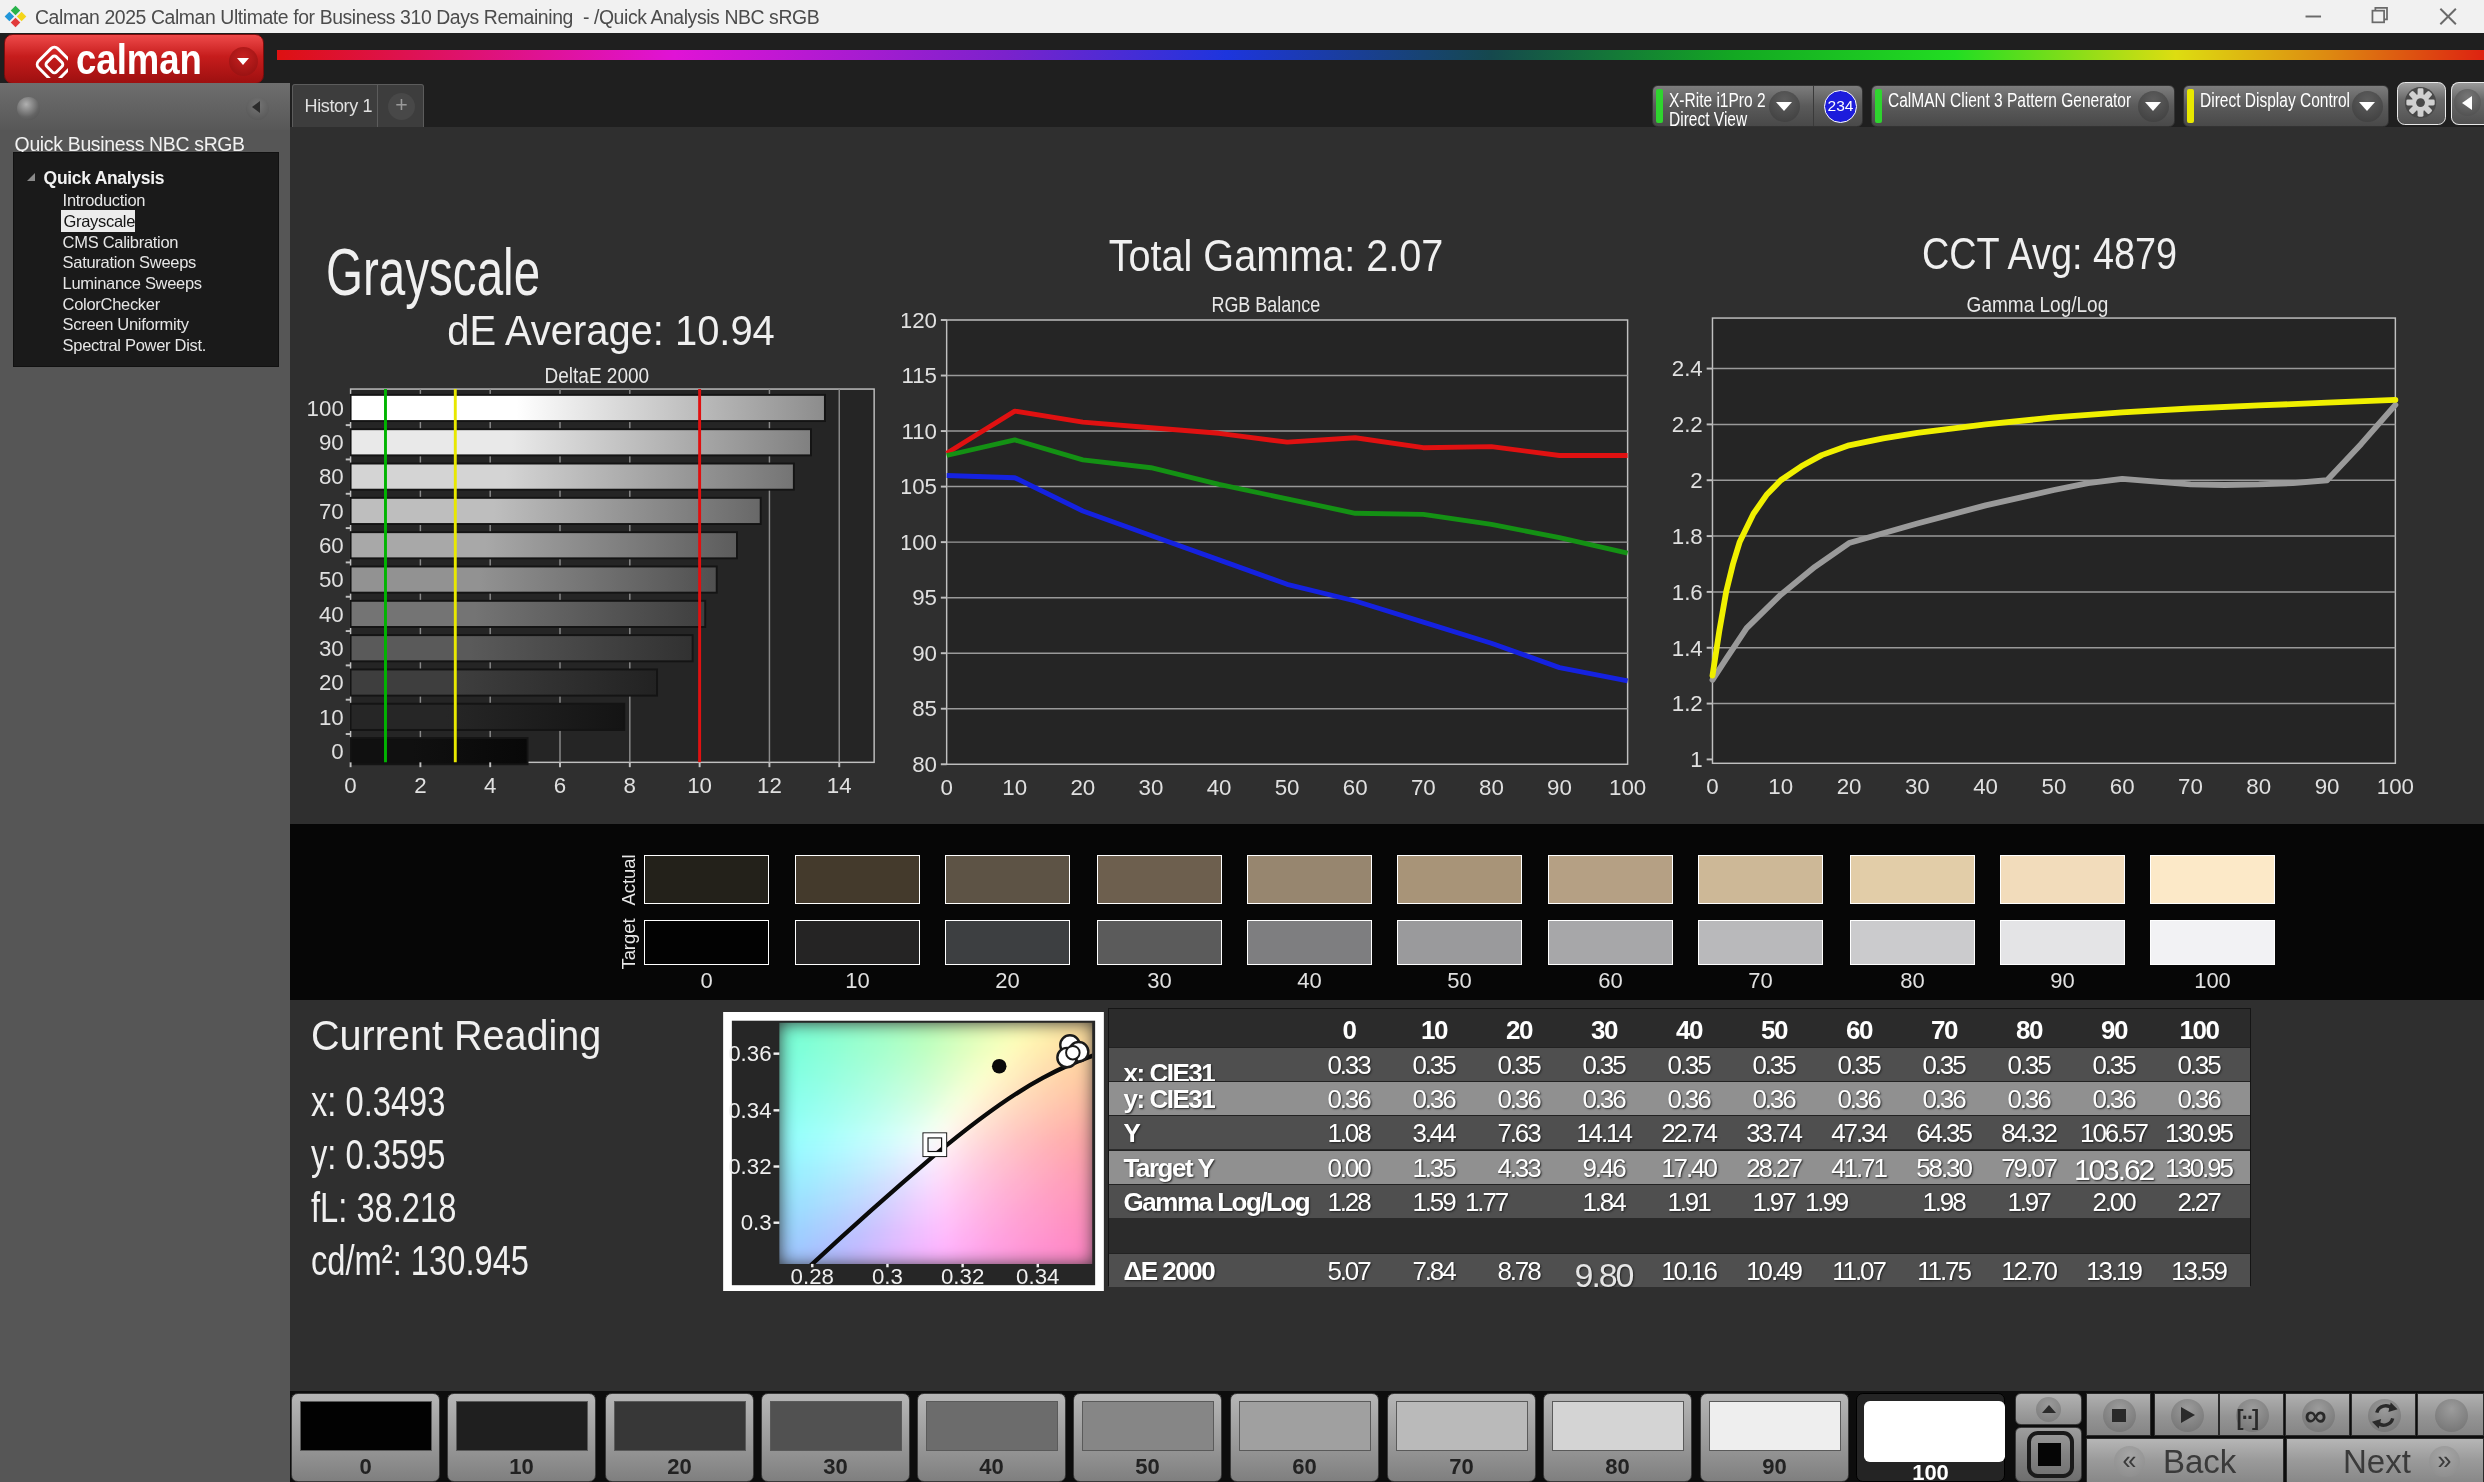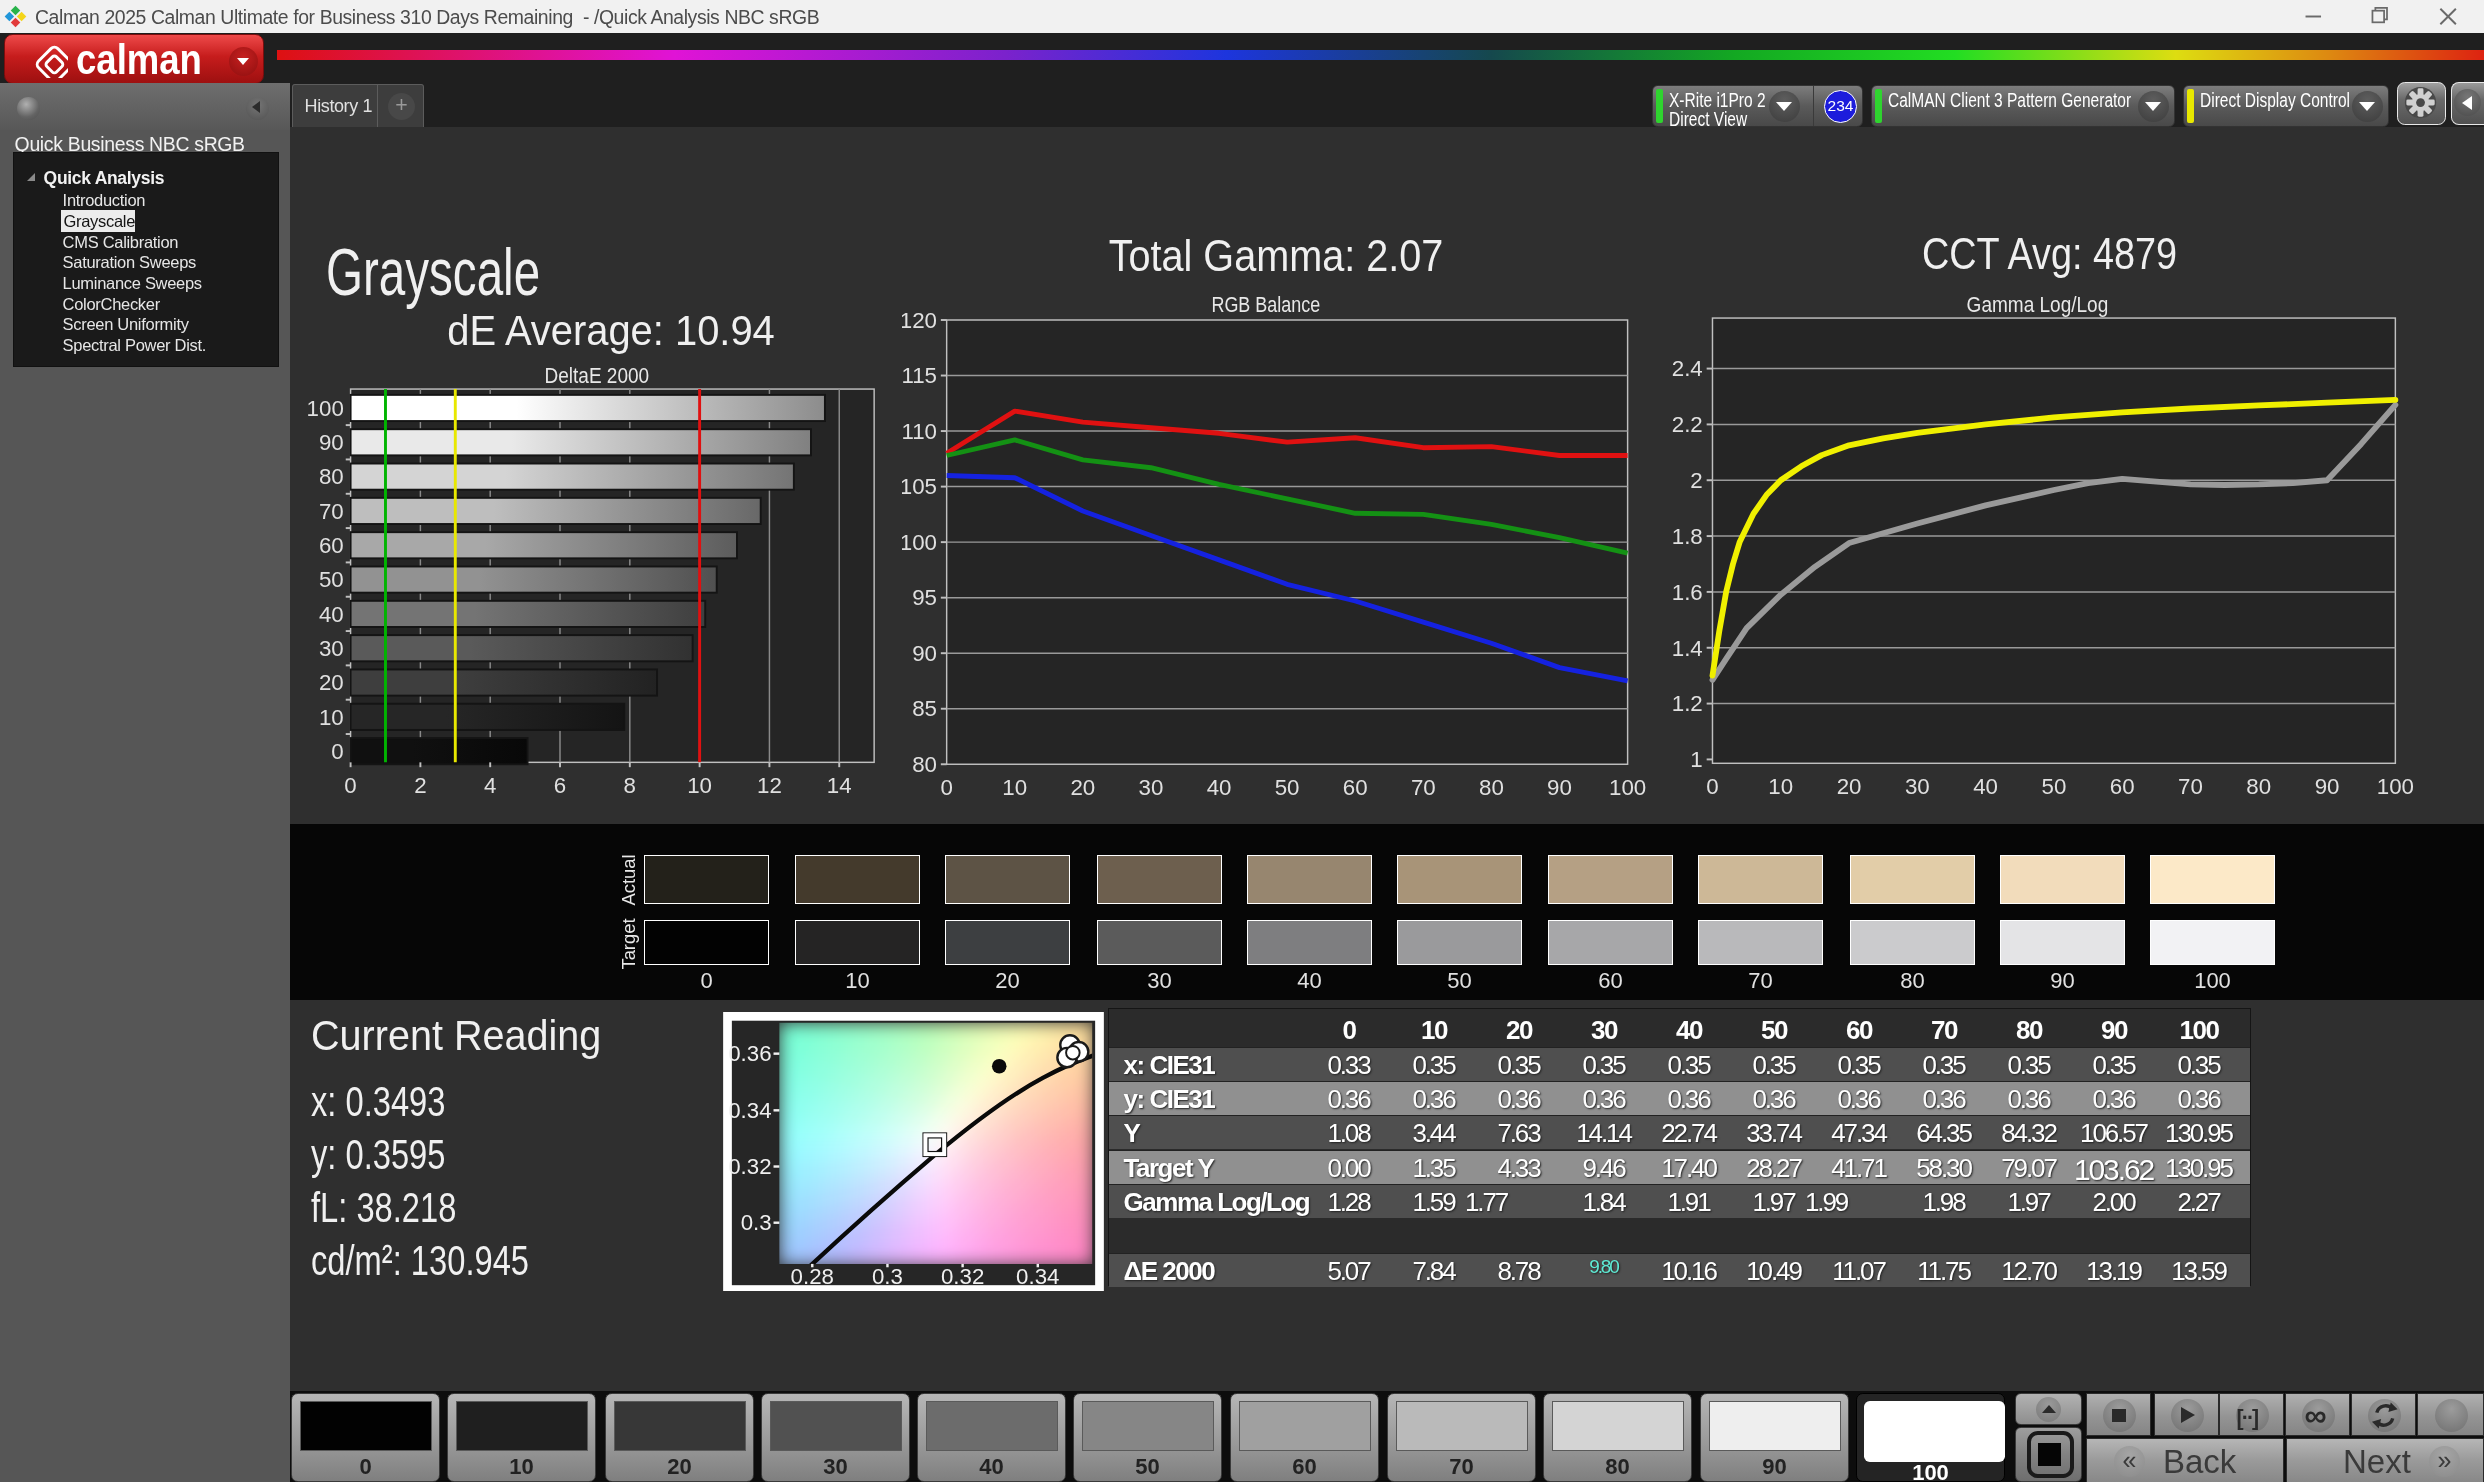--- a/index.html
+++ b/index.html
@@ -677,21 +677,21 @@
       <span style="position:absolute; left:456px; top:5.8px; width:78px; text-align:center; color:#fff; font-size:26px; letter-spacing:-1.5px; font-weight:bold;">30</span>
       <span style="position:absolute; left:541px; top:5.8px; width:78px; text-align:center; color:#fff; font-size:26px; letter-spacing:-1.5px; font-weight:bold;">40</span>
       <span style="position:absolute; left:626px; top:5.8px; width:78px; text-align:center; color:#fff; font-size:26px; letter-spacing:-1.5px; font-weight:bold;">50</span>
       <span style="position:absolute; left:711px; top:5.8px; width:78px; text-align:center; color:#fff; font-size:26px; letter-spacing:-1.5px; font-weight:bold;">60</span>
       <span style="position:absolute; left:796px; top:5.8px; width:78px; text-align:center; color:#fff; font-size:26px; letter-spacing:-1.5px; font-weight:bold;">70</span>
       <span style="position:absolute; left:881px; top:5.8px; width:78px; text-align:center; color:#fff; font-size:26px; letter-spacing:-1.5px; font-weight:bold;">80</span>
       <span style="position:absolute; left:966px; top:5.8px; width:78px; text-align:center; color:#fff; font-size:26px; letter-spacing:-1.5px; font-weight:bold;">90</span>
       <span style="position:absolute; left:1051px; top:5.8px; width:78px; text-align:center; color:#fff; font-size:26px; letter-spacing:-1.5px; font-weight:bold;">100</span>
     </div>
     <div style="position:absolute; left:0; top:38px; width:100%; height:34px; background:#4f4f4f; border-top:1px solid #222;">
-      <span style="position:absolute; left:14.6px; top:2px; color:#fff; font-size:26px; letter-spacing:-1.5px; font-weight:bold; text-shadow:1px 1px 1.9px #222;">x: CIE31</span>
+      <span style="position:absolute; left:14.6px; top:10px; color:#fff; font-size:26px; letter-spacing:-1.5px; font-weight:bold; text-shadow:1px 1px 1.9px #222;">x: CIE31</span>
       <span style="position:absolute; left:186px; top:1.9px; width:107px; text-align:center; color:#fff; font-size:26px; letter-spacing:-2.1px; text-shadow:1px 1px 1.9px #222;">0.33</span>
       <span style="position:absolute; left:271px; top:1.9px; width:107px; text-align:center; color:#fff; font-size:26px; letter-spacing:-2.1px; text-shadow:1px 1px 1.9px #222;">0.35</span>
       <span style="position:absolute; left:356px; top:1.9px; width:107px; text-align:center; color:#fff; font-size:26px; letter-spacing:-2.1px; text-shadow:1px 1px 1.9px #222;">0.35</span>
       <span style="position:absolute; left:441px; top:1.9px; width:107px; text-align:center; color:#fff; font-size:26px; letter-spacing:-2.1px; text-shadow:1px 1px 1.9px #222;">0.35</span>
       <span style="position:absolute; left:526px; top:1.9px; width:107px; text-align:center; color:#fff; font-size:26px; letter-spacing:-2.1px; text-shadow:1px 1px 1.9px #222;">0.35</span>
       <span style="position:absolute; left:611px; top:1.9px; width:107px; text-align:center; color:#fff; font-size:26px; letter-spacing:-2.1px; text-shadow:1px 1px 1.9px #222;">0.35</span>
       <span style="position:absolute; left:696px; top:1.9px; width:107px; text-align:center; color:#fff; font-size:26px; letter-spacing:-2.1px; text-shadow:1px 1px 1.9px #222;">0.35</span>
       <span style="position:absolute; left:781px; top:1.9px; width:107px; text-align:center; color:#fff; font-size:26px; letter-spacing:-2.1px; text-shadow:1px 1px 1.9px #222;">0.35</span>
       <span style="position:absolute; left:866px; top:1.9px; width:107px; text-align:center; color:#fff; font-size:26px; letter-spacing:-2.1px; text-shadow:1px 1px 1.9px #222;">0.35</span>
       <span style="position:absolute; left:951px; top:1.9px; width:107px; text-align:center; color:#fff; font-size:26px; letter-spacing:-2.1px; text-shadow:1px 1px 1.9px #222;">0.35</span>
@@ -751,21 +751,21 @@
       <span style="position:absolute; left:781px; top:1.9px; width:107px; text-align:center; color:#fff; font-size:26px; letter-spacing:-2.1px; text-shadow:1px 1px 1.9px #222;">1.98</span>
       <span style="position:absolute; left:866px; top:1.9px; width:107px; text-align:center; color:#fff; font-size:26px; letter-spacing:-2.1px; text-shadow:1px 1px 1.9px #222;">1.97</span>
       <span style="position:absolute; left:951px; top:1.9px; width:107px; text-align:center; color:#fff; font-size:26px; letter-spacing:-2.1px; text-shadow:1px 1px 1.9px #222;">2.00</span>
       <span style="position:absolute; left:1036px; top:1.9px; width:107px; text-align:center; color:#fff; font-size:26px; letter-spacing:-2.1px; text-shadow:1px 1px 1.9px #222;">2.27</span>
     </div>
     <div style="position:absolute; left:0; top:244px; width:100%; height:34px; background:#4f4f4f; border-top:1px solid #222;">
       <span style="position:absolute; left:14.6px; top:1.9px; color:#fff; font-size:26px; letter-spacing:-1.5px; font-weight:bold; text-shadow:1px 1px 1.9px #222;">ΔE 2000</span>
       <span style="position:absolute; left:186px; top:1.9px; width:107px; text-align:center; color:#fff; font-size:26px; letter-spacing:-2.1px; text-shadow:1px 1px 1.9px #222;">5.07</span>
       <span style="position:absolute; left:271px; top:1.9px; width:107px; text-align:center; color:#fff; font-size:26px; letter-spacing:-2.1px; text-shadow:1px 1px 1.9px #222;">7.84</span>
       <span style="position:absolute; left:356px; top:1.9px; width:107px; text-align:center; color:#fff; font-size:26px; letter-spacing:-2.1px; text-shadow:1px 1px 1.9px #222;">8.78</span>
-      <span style="position:absolute; left:441px; top:1.9px; width:107px; text-align:center; color:#5eead4; font-size:19px; letter-spacing:-2.1px; text-shadow:1px 1px 1.9px #222;">9.80</span>
+      <span style="position:absolute; left:441px; top:1.9px; width:107px; text-align:center; color:#e5e5e5; font-size:34px; letter-spacing:-2.1px; text-shadow:1px 1px 1.9px #222;">9.80</span>
       <span style="position:absolute; left:526px; top:1.9px; width:107px; text-align:center; color:#fff; font-size:26px; letter-spacing:-2.1px; text-shadow:1px 1px 1.9px #222;">10.16</span>
       <span style="position:absolute; left:611px; top:1.9px; width:107px; text-align:center; color:#fff; font-size:26px; letter-spacing:-2.1px; text-shadow:1px 1px 1.9px #222;">10.49</span>
       <span style="position:absolute; left:696px; top:1.9px; width:107px; text-align:center; color:#fff; font-size:26px; letter-spacing:-2.1px; text-shadow:1px 1px 1.9px #222;">11.07</span>
       <span style="position:absolute; left:781px; top:1.9px; width:107px; text-align:center; color:#fff; font-size:26px; letter-spacing:-2.1px; text-shadow:1px 1px 1.9px #222;">11.75</span>
       <span style="position:absolute; left:866px; top:1.9px; width:107px; text-align:center; color:#fff; font-size:26px; letter-spacing:-2.1px; text-shadow:1px 1px 1.9px #222;">12.70</span>
       <span style="position:absolute; left:951px; top:1.9px; width:107px; text-align:center; color:#fff; font-size:26px; letter-spacing:-2.1px; text-shadow:1px 1px 1.9px #222;">13.19</span>
       <span style="position:absolute; left:1036px; top:1.9px; width:107px; text-align:center; color:#fff; font-size:26px; letter-spacing:-2.1px; text-shadow:1px 1px 1.9px #222;">13.59</span>
     </div>
   </div>
 <div class="abs" id="bottombar"></div>

